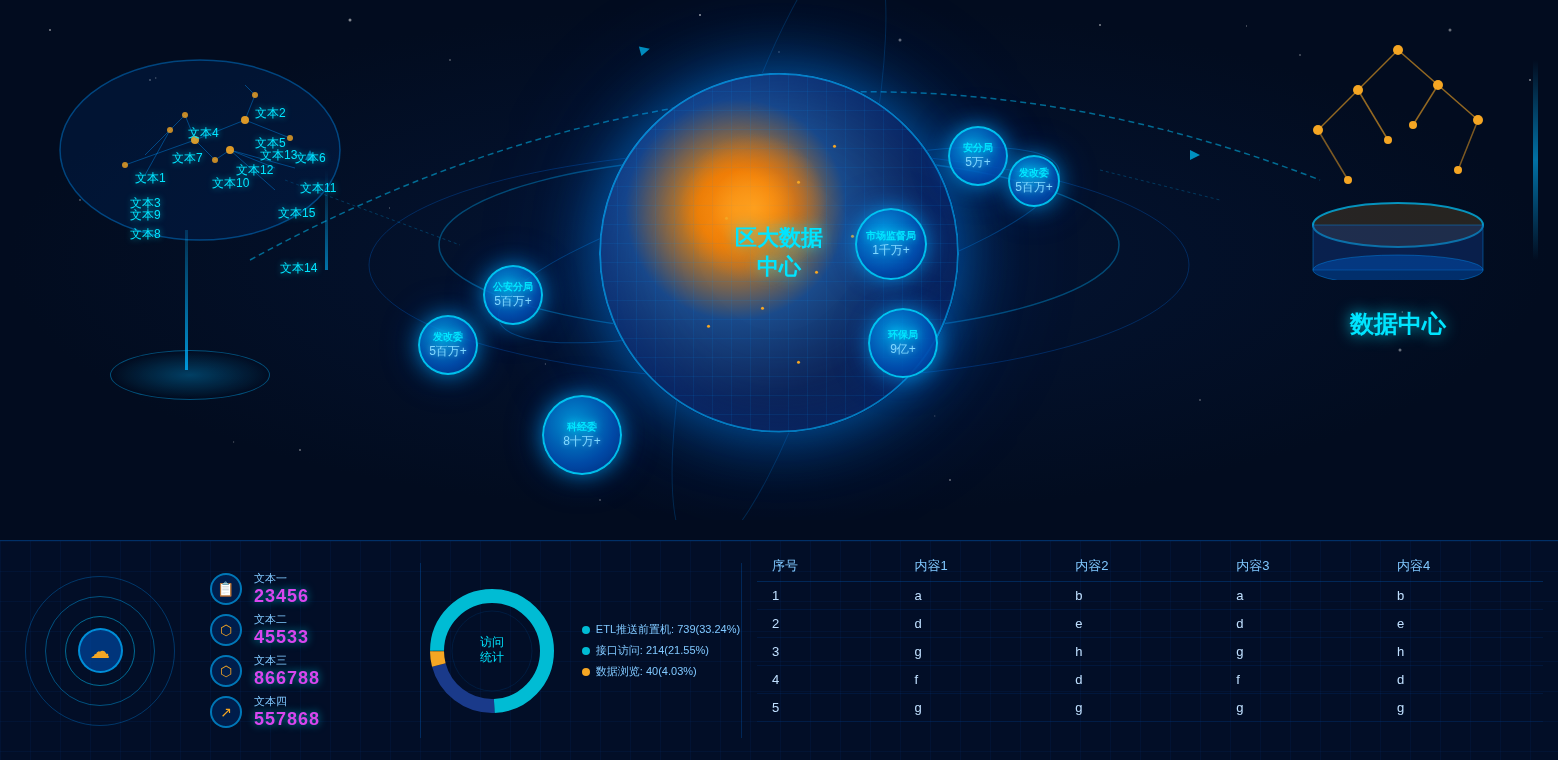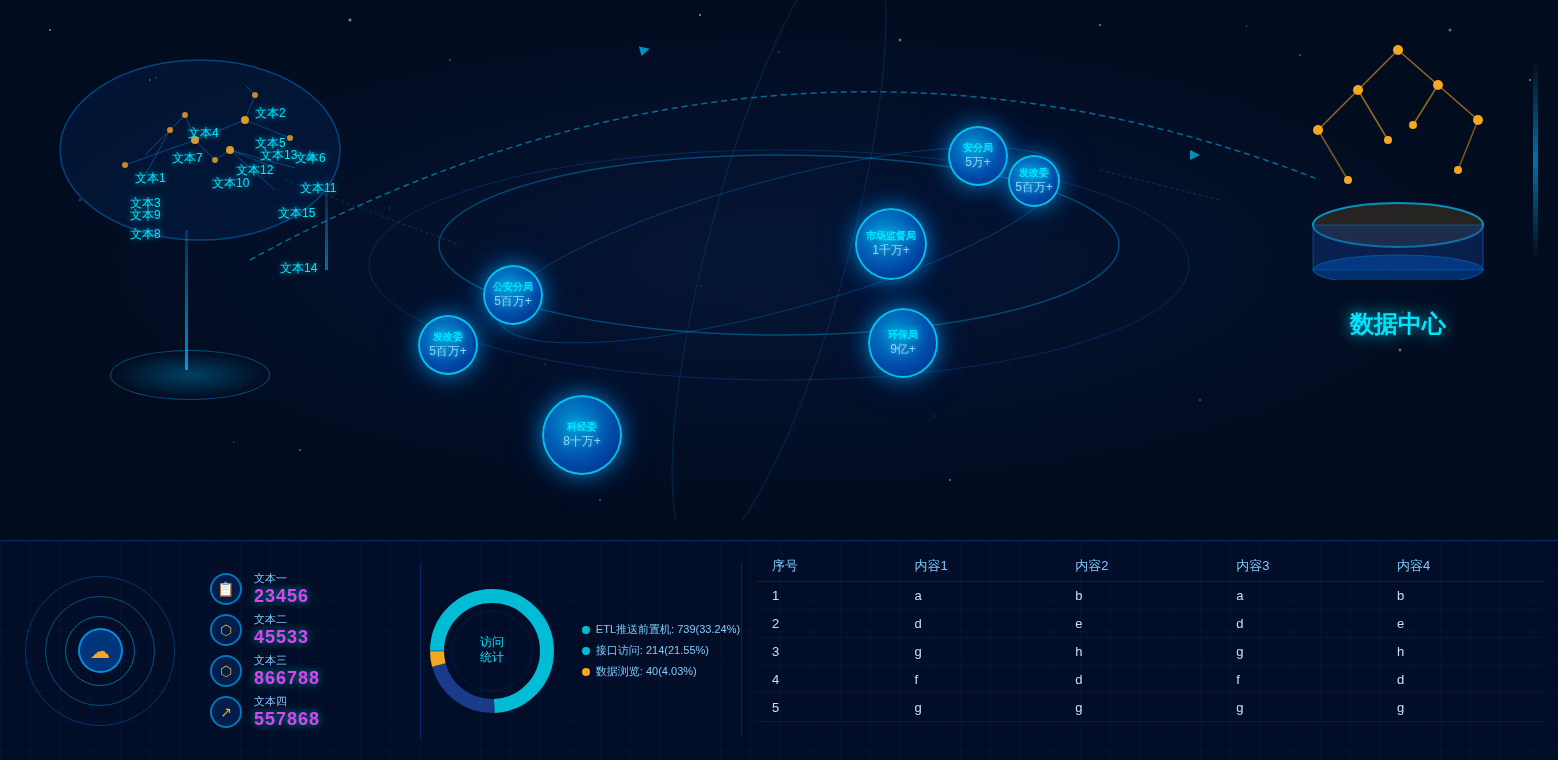--- a/index.html
+++ b/index.html
@@ -538,20 +538,40 @@
       <span class="tree-label" style="left:238px;top:155px;">文本15</span>
     </div>
 
     <div class="tree-stem"></div>
 
     <div class="tree-base"></div>
 
     <div style="position:absolute;left:295px;top:150px;width:3px;height:100px;background:linear-gradient(to top, rgba(0,180,255,0.6),transparent);"></div>
   </div>
 
+  <div class="globe-container">
+    <div class="globe">
+      <div class="globe-glow"></div>
+
+      <div class="globe-dot" style="top:40%;left:35%;"></div>
+      <div class="globe-dot" style="top:55%;left:60%;"></div>
+      <div class="globe-dot" style="top:30%;left:55%;"></div>
+      <div class="globe-dot" style="top:65%;left:45%;"></div>
+      <div class="globe-dot" style="top:70%;left:30%;"></div>
+      <div class="globe-dot" style="top:20%;left:65%;"></div>
+      <div class="globe-dot" style="top:45%;left:70%;"></div>
+      <div class="globe-dot" style="top:80%;left:55%;"></div>
+    </div>
+    <div class="globe-center-text">
+      <div class="globe-title-main">
+        <span>区大数据</span><br>
+        <span>中心</span>
+      </div>
+    </div>
+  </div>
 
   <div class="orbital-node" style="left:483px;top:265px;">
     <div class="node-circle">
       <span class="node-label">公安分局</span>
       <span class="node-count">5百万+</span>
     </div>
   </div>
 
   <div class="orbital-node" style="left:418px;top:315px;">
     <div class="node-circle">

